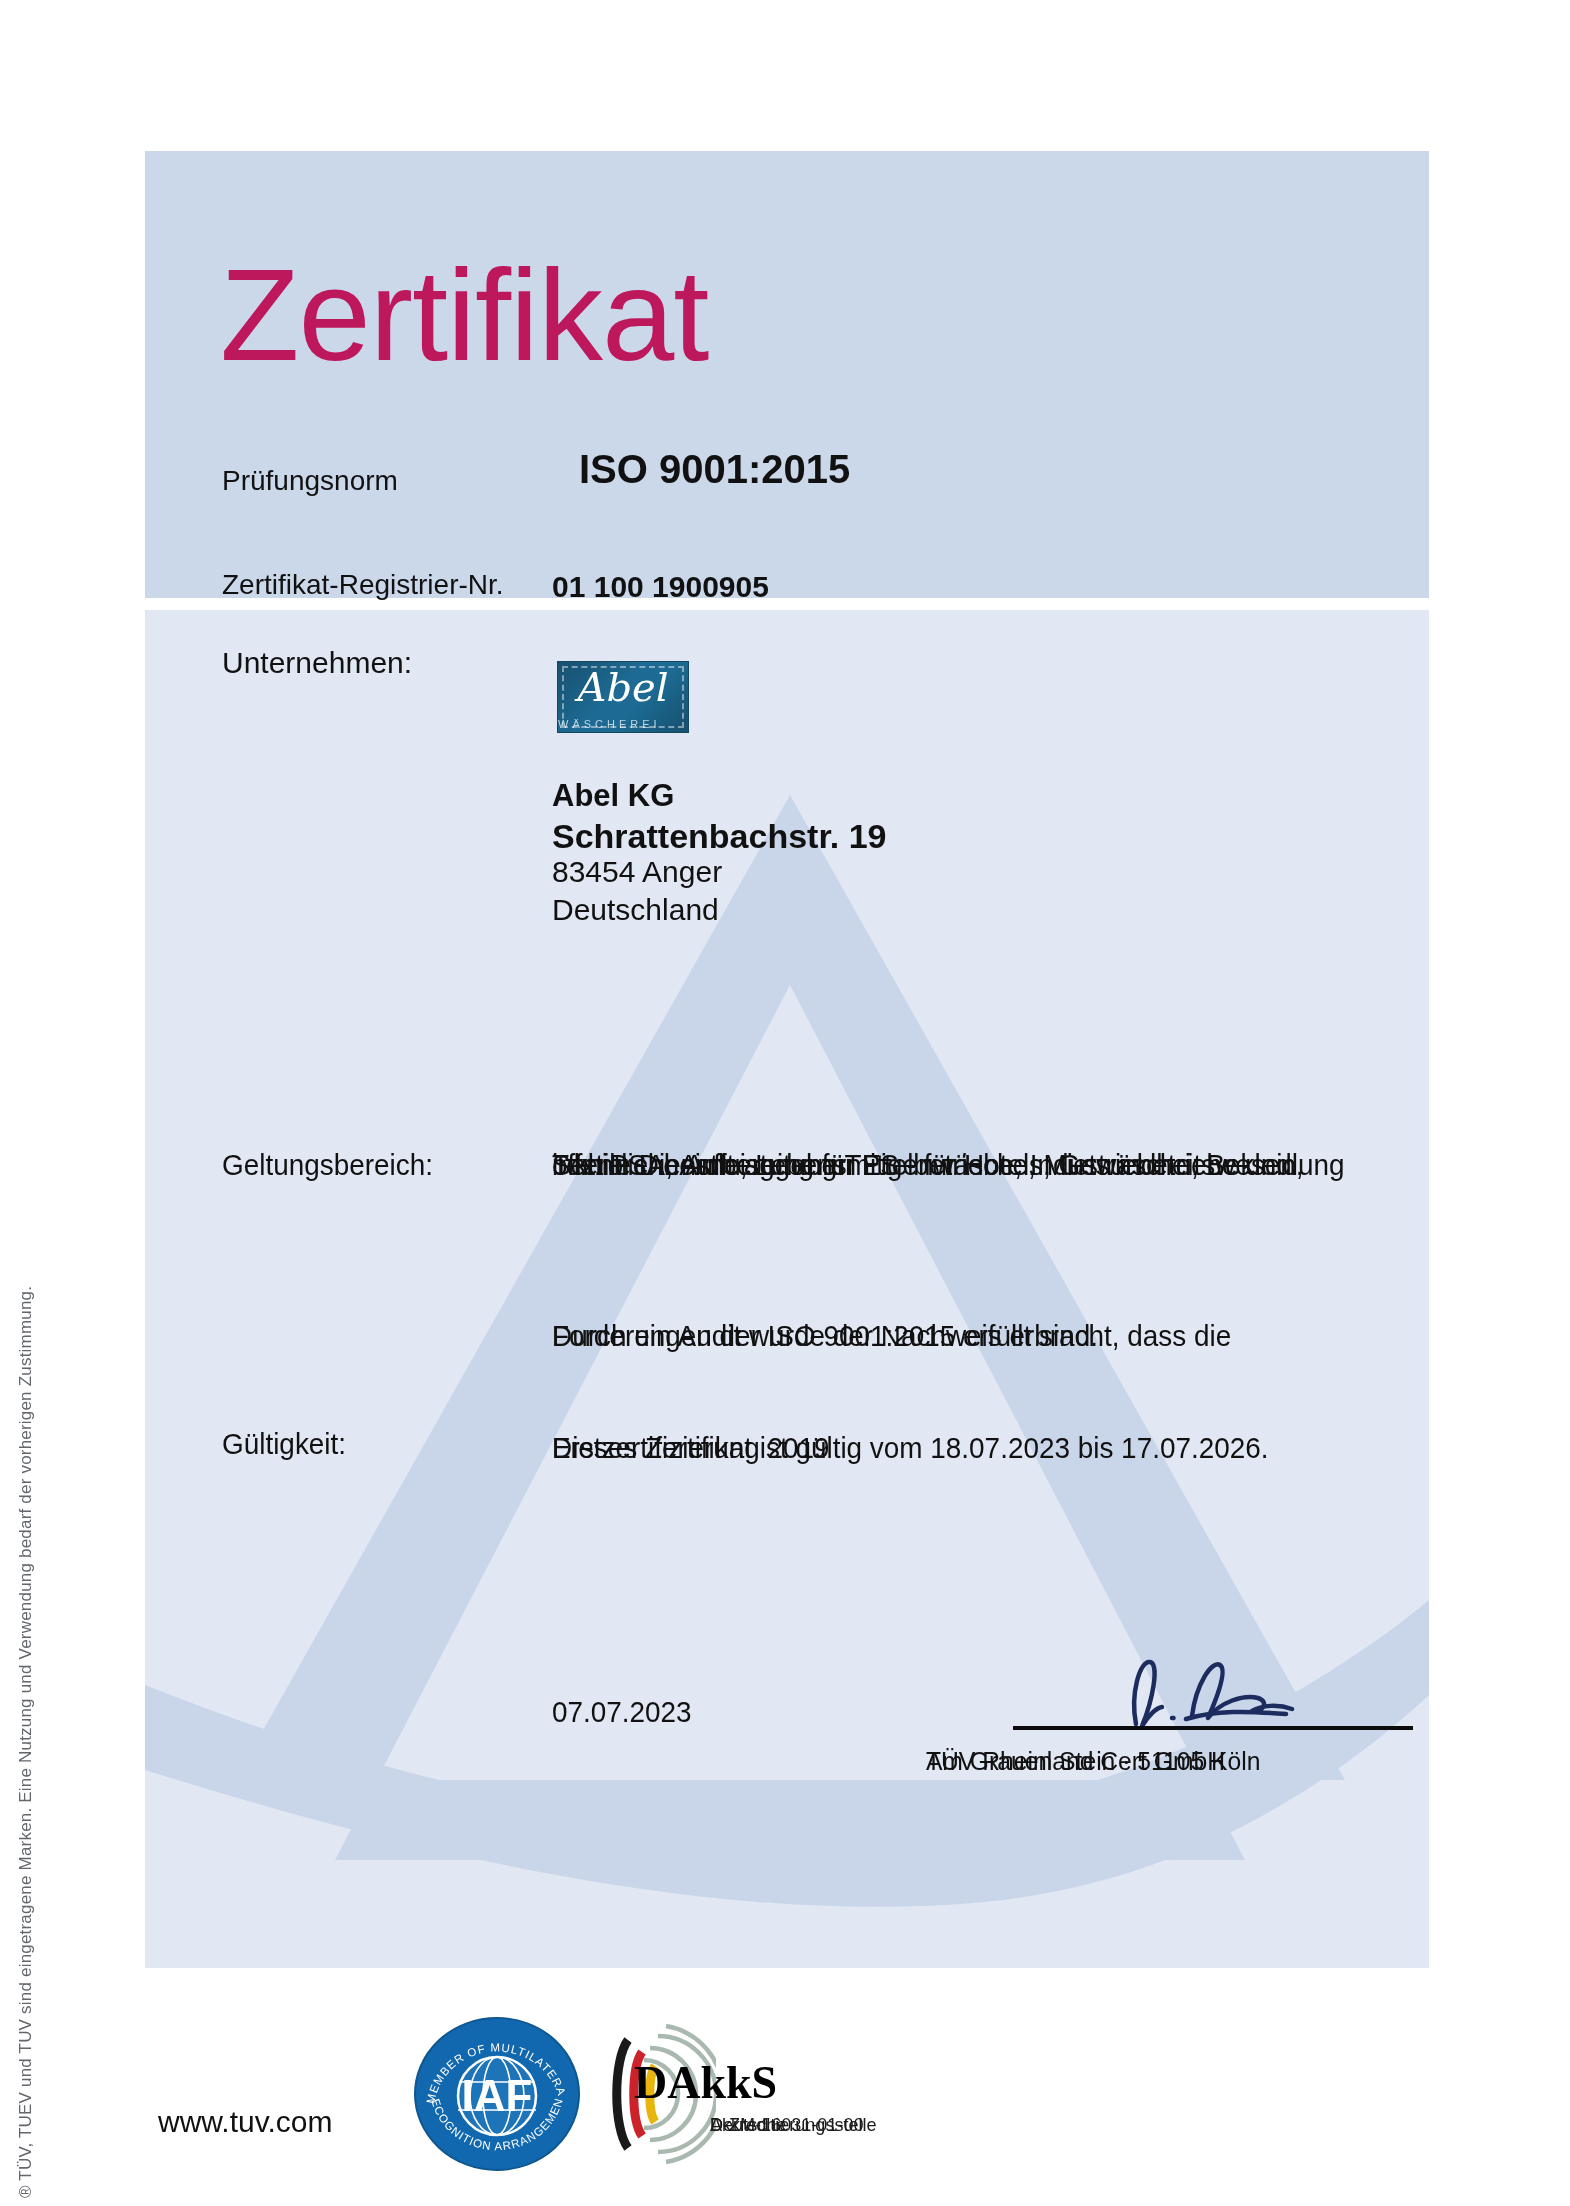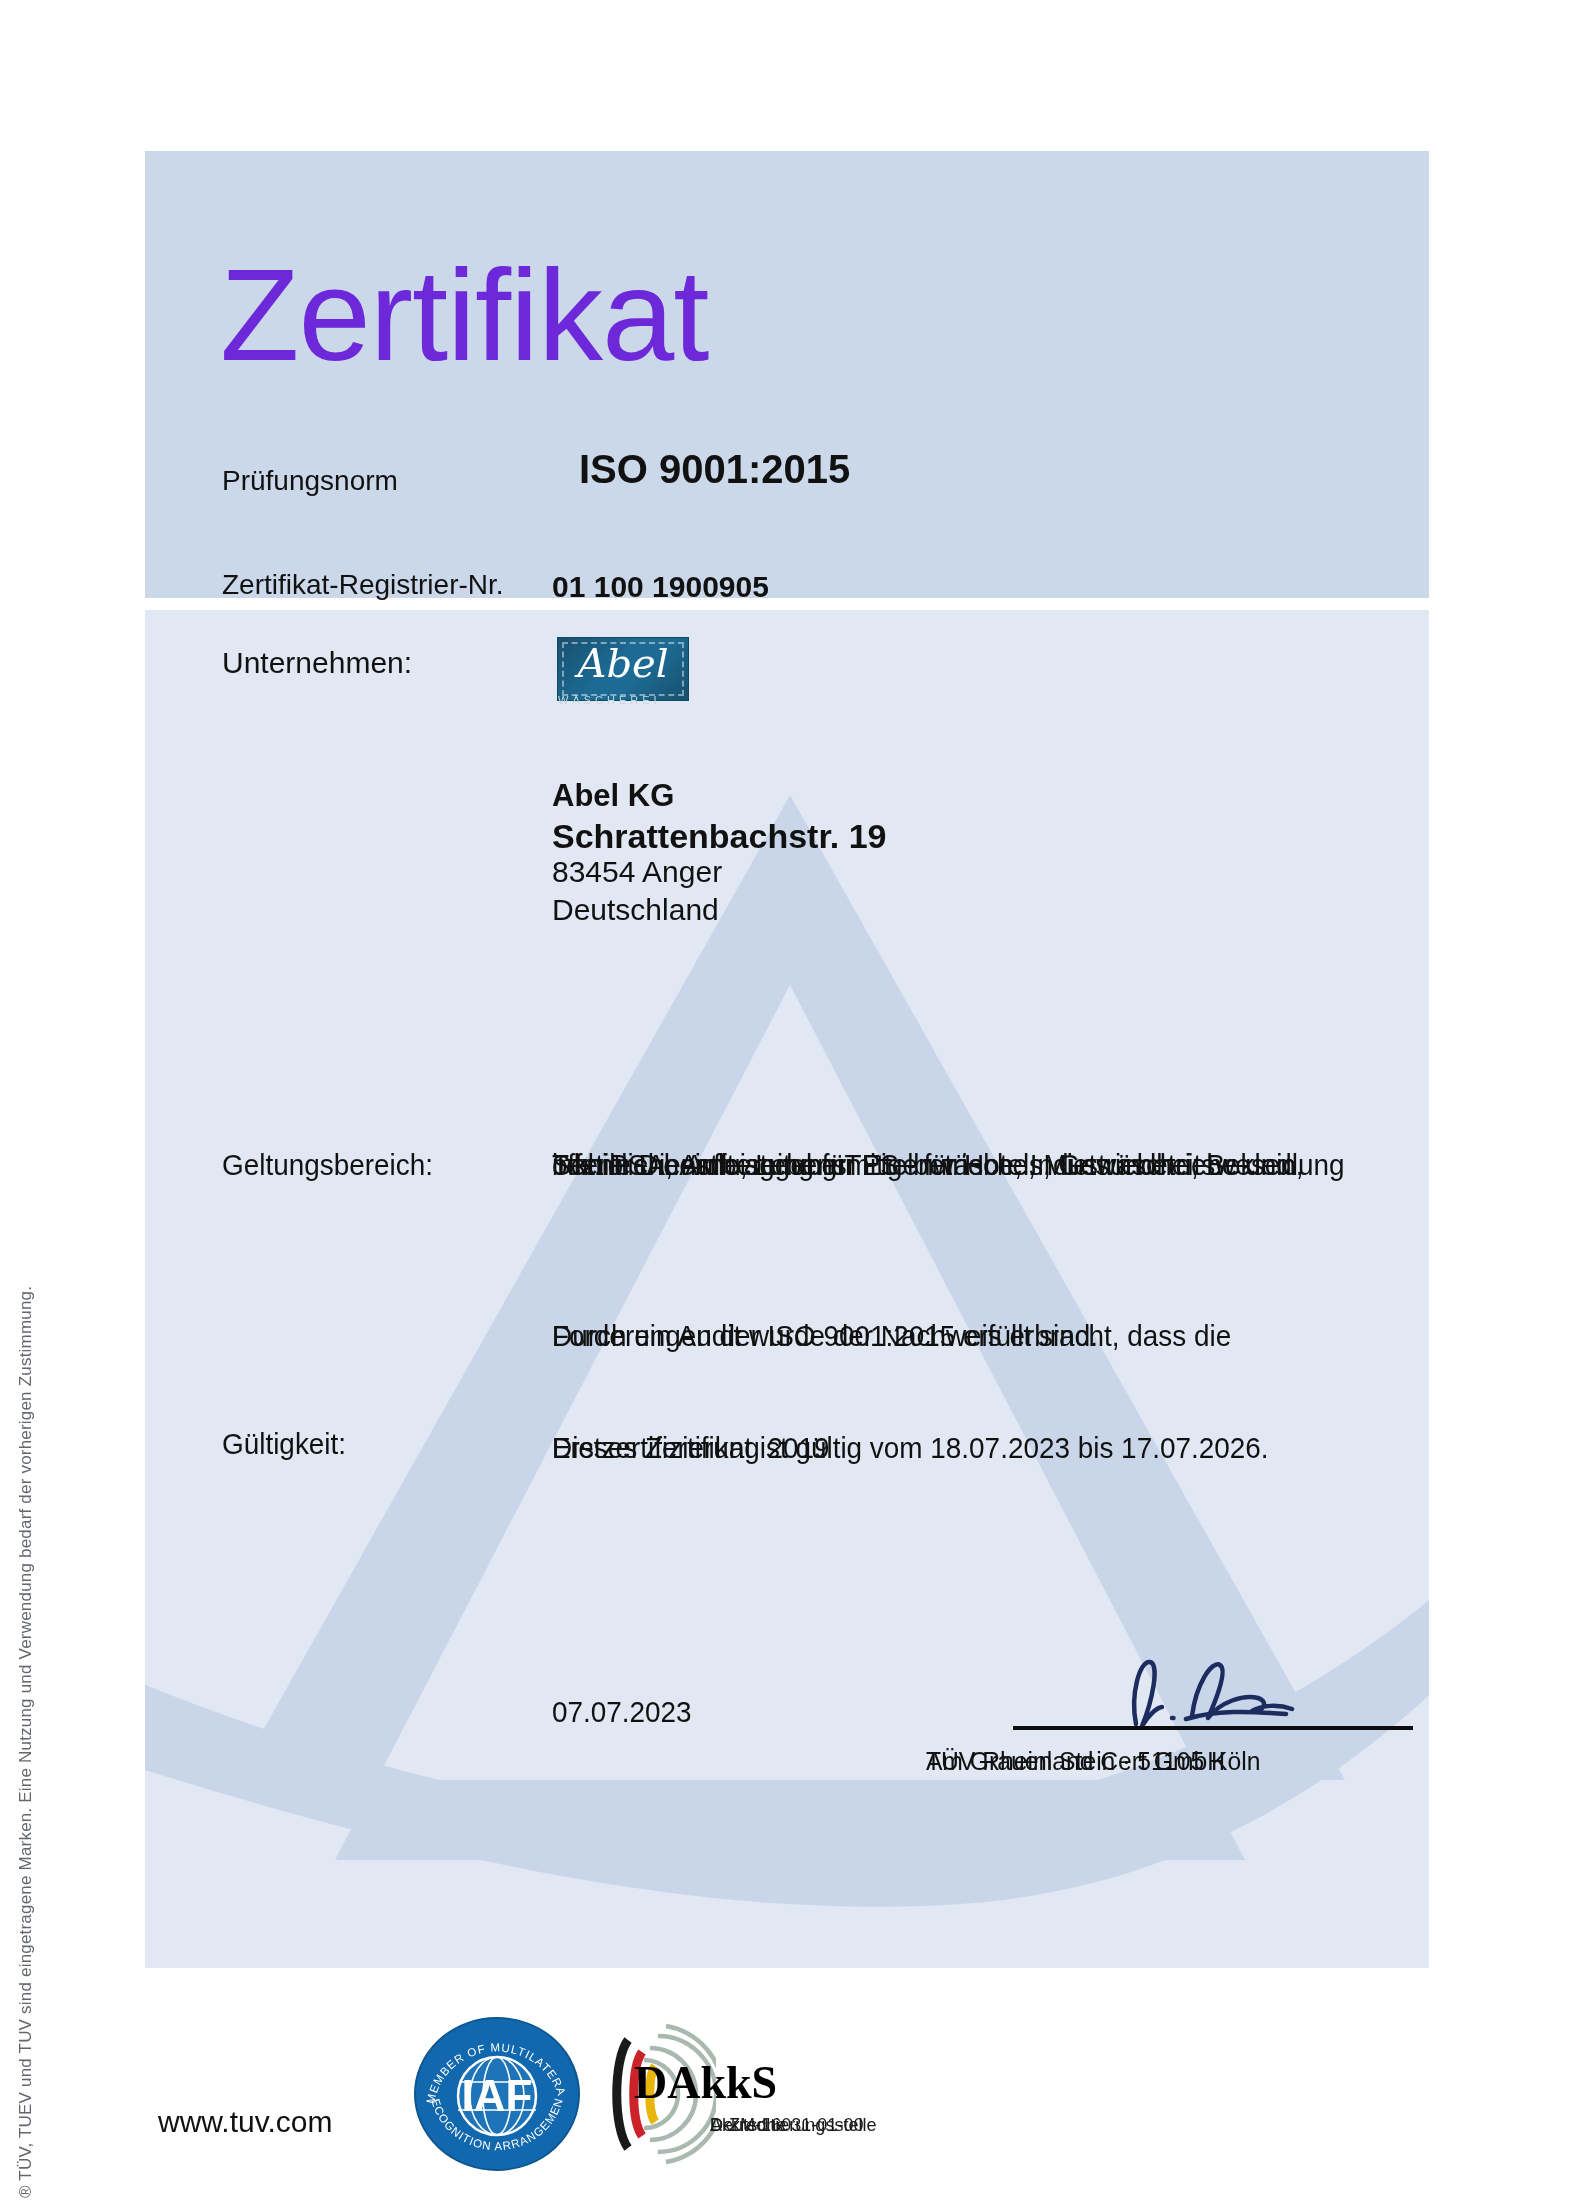--- a/index.html
+++ b/index.html
@@ -12,34 +12,34 @@
   .side-note{
     position:absolute;left:16px;top:2198px;transform:rotate(-90deg);transform-origin:0 0;
     font-size:17px;color:var(--note-gray,#63676c);white-space:nowrap;letter-spacing:.2px;
   }
   
   .band{position:absolute;left:145px;width:1284px;}
   .band.header{top:151px;height:447px;background:var(--header-bg,#cbd8ea);}
   .band.body{top:610px;height:1358px;background:var(--body-bg,#e1e8f3);}
   .band *{position:absolute;}
   
-  .cert-title{left:75px;top:99px;font-size:130px;line-height:1;letter-spacing:-1px;color:#6d28d9;}
+  .cert-title{left:75px;top:99px;font-size:130px;line-height:1;letter-spacing:-1px;color:#be185d;}
   .hlabel{font-size:28px;}
   .hrow1-label{left:77px;top:314px;}
   .hrow1-value{left:407px;top:296px;font-size:40px;font-weight:700;margin-left:27px;}
   .hrow2-label{left:77px;top:418px;}
   .hrow2-value{left:407px;top:419px;font-size:30px;font-weight:700;}
   
   .watermark{left:0;top:0;width:1284px;height:1358px;}
   .wm{fill:var(--watermark,#c9d6e9);}
   
   .blabel{font-size:30px;}
   .narrow{transform:scaleX(.93);transform-origin:0 0;white-space:nowrap;}
   .company-label{left:77px;top:36px;}
-  .abel-logo{left:413px;top:28px;width:130px;height:62px;
+  .abel-logo{left:413px;top:52px;width:130px;height:70px;
     background:linear-gradient(135deg,#17506f 0%,#1d6b94 45%,#1d6b94 60%,#16506e 100%);
     box-shadow:0 0 0 1px #14485f;}
   .abel-logo:after{content:"";position:absolute;inset:4px;border:2px dashed rgba(255,255,255,.45);}
   .abel-name{left:0;right:0;top:2px;text-align:center;font-family:"DejaVu Serif",serif;
     font-style:italic;font-size:40px;color:#fff;}
   .abel-sub{left:0;right:0;top:56px;text-align:left;font-size:11px;letter-spacing:4px;color:#c2d6e2;}
   .company-name{left:407px;top:168px;font-size:31px;font-weight:700;}
   .addr1{left:407px;top:207px;font-size:34px;font-weight:bold;}
   .addr2{left:407px;top:245px;font-size:30px;}
   .addr3{left:407px;top:283px;font-size:30px;}

